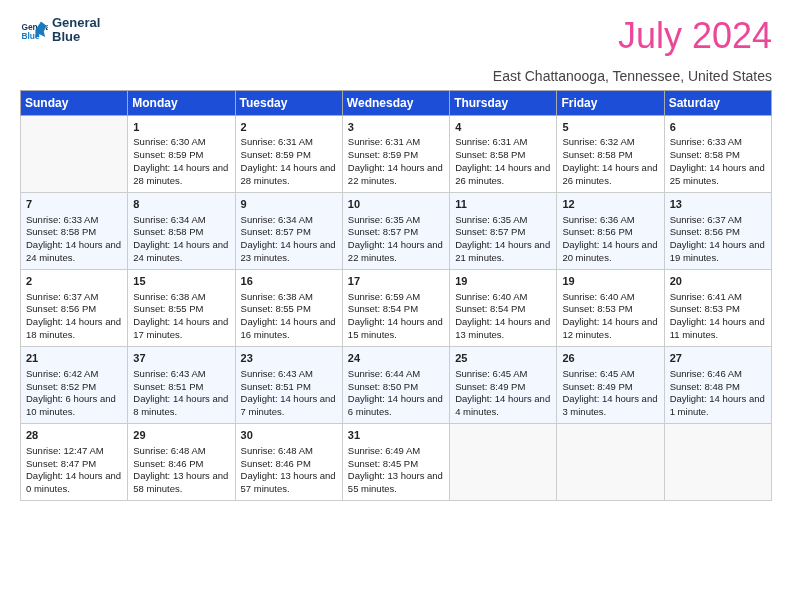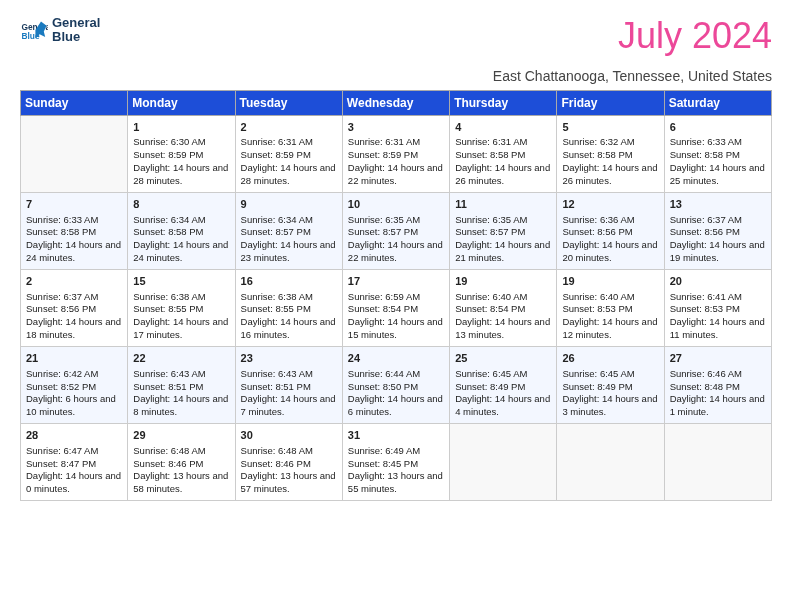--- a/index.html
+++ b/index.html
@@ -146,29 +146,29 @@
           <td><span class="day-num">2</span><span>Sunrise: 6:37 AM</span><br><span>Sunset: 8:56 PM</span><br><span>Daylight: 14 hours and 18 minutes.</span></td>
           <td><span class="day-num">15</span><span>Sunrise: 6:38 AM</span><br><span>Sunset: 8:55 PM</span><br><span>Daylight: 14 hours and 17 minutes.</span></td>
           <td><span class="day-num">16</span><span>Sunrise: 6:38 AM</span><br><span>Sunset: 8:55 PM</span><br><span>Daylight: 14 hours and 16 minutes.</span></td>
           <td><span class="day-num">17</span><span>Sunrise: 6:59 AM</span><br><span>Sunset: 8:54 PM</span><br><span>Daylight: 14 hours and 15 minutes.</span></td>
           <td><span class="day-num">19</span><span>Sunrise: 6:40 AM</span><br><span>Sunset: 8:54 PM</span><br><span>Daylight: 14 hours and 13 minutes.</span></td>
           <td><span class="day-num">19</span><span>Sunrise: 6:40 AM</span><br><span>Sunset: 8:53 PM</span><br><span>Daylight: 14 hours and 12 minutes.</span></td>
           <td><span class="day-num">20</span><span>Sunrise: 6:41 AM</span><br><span>Sunset: 8:53 PM</span><br><span>Daylight: 14 hours and 11 minutes.</span></td>
         </tr>
         <tr>
           <td><span class="day-num">21</span><span>Sunrise: 6:42 AM</span><br><span>Sunset: 8:52 PM</span><br><span>Daylight: 6 hours and 10 minutes.</span></td>
-          <td><span class="day-num">22</span><span>Sunrise: 6:43 AM</span><br><span>Sunset: 8:51 PM</span><br><span>Daylight: 14 hours and 8 minutes.</span></td>
+          <td><span class="day-num">37</span><span>Sunrise: 6:43 AM</span><br><span>Sunset: 8:51 PM</span><br><span>Daylight: 14 hours and 8 minutes.</span></td>
           <td><span class="day-num">23</span><span>Sunrise: 6:43 AM</span><br><span>Sunset: 8:51 PM</span><br><span>Daylight: 14 hours and 7 minutes.</span></td>
           <td><span class="day-num">24</span><span>Sunrise: 6:44 AM</span><br><span>Sunset: 8:50 PM</span><br><span>Daylight: 14 hours and 6 minutes.</span></td>
           <td><span class="day-num">25</span><span>Sunrise: 6:45 AM</span><br><span>Sunset: 8:49 PM</span><br><span>Daylight: 14 hours and 4 minutes.</span></td>
           <td><span class="day-num">26</span><span>Sunrise: 6:45 AM</span><br><span>Sunset: 8:49 PM</span><br><span>Daylight: 14 hours and 3 minutes.</span></td>
           <td><span class="day-num">27</span><span>Sunrise: 6:46 AM</span><br><span>Sunset: 8:48 PM</span><br><span>Daylight: 14 hours and 1 minute.</span></td>
         </tr>
         <tr>
-          <td><span class="day-num">28</span><span>Sunrise: 6:47 AM</span><br><span>Sunset: 8:47 PM</span><br><span>Daylight: 14 hours and 0 minutes.</span></td>
+          <td><span class="day-num">28</span><span>Sunrise: 12:47 AM</span><br><span>Sunset: 8:47 PM</span><br><span>Daylight: 14 hours and 0 minutes.</span></td>
           <td><span class="day-num">29</span><span>Sunrise: 6:48 AM</span><br><span>Sunset: 8:46 PM</span><br><span>Daylight: 13 hours and 58 minutes.</span></td>
           <td><span class="day-num">30</span><span>Sunrise: 6:48 AM</span><br><span>Sunset: 8:46 PM</span><br><span>Daylight: 13 hours and 57 minutes.</span></td>
           <td><span class="day-num">31</span><span>Sunrise: 6:49 AM</span><br><span>Sunset: 8:45 PM</span><br><span>Daylight: 13 hours and 55 minutes.</span></td>
           <td class="cell-empty"></td>
           <td class="cell-empty"></td>
           <td class="cell-empty"></td>
         </tr>
       </tbody>
   </table>
 </div>

